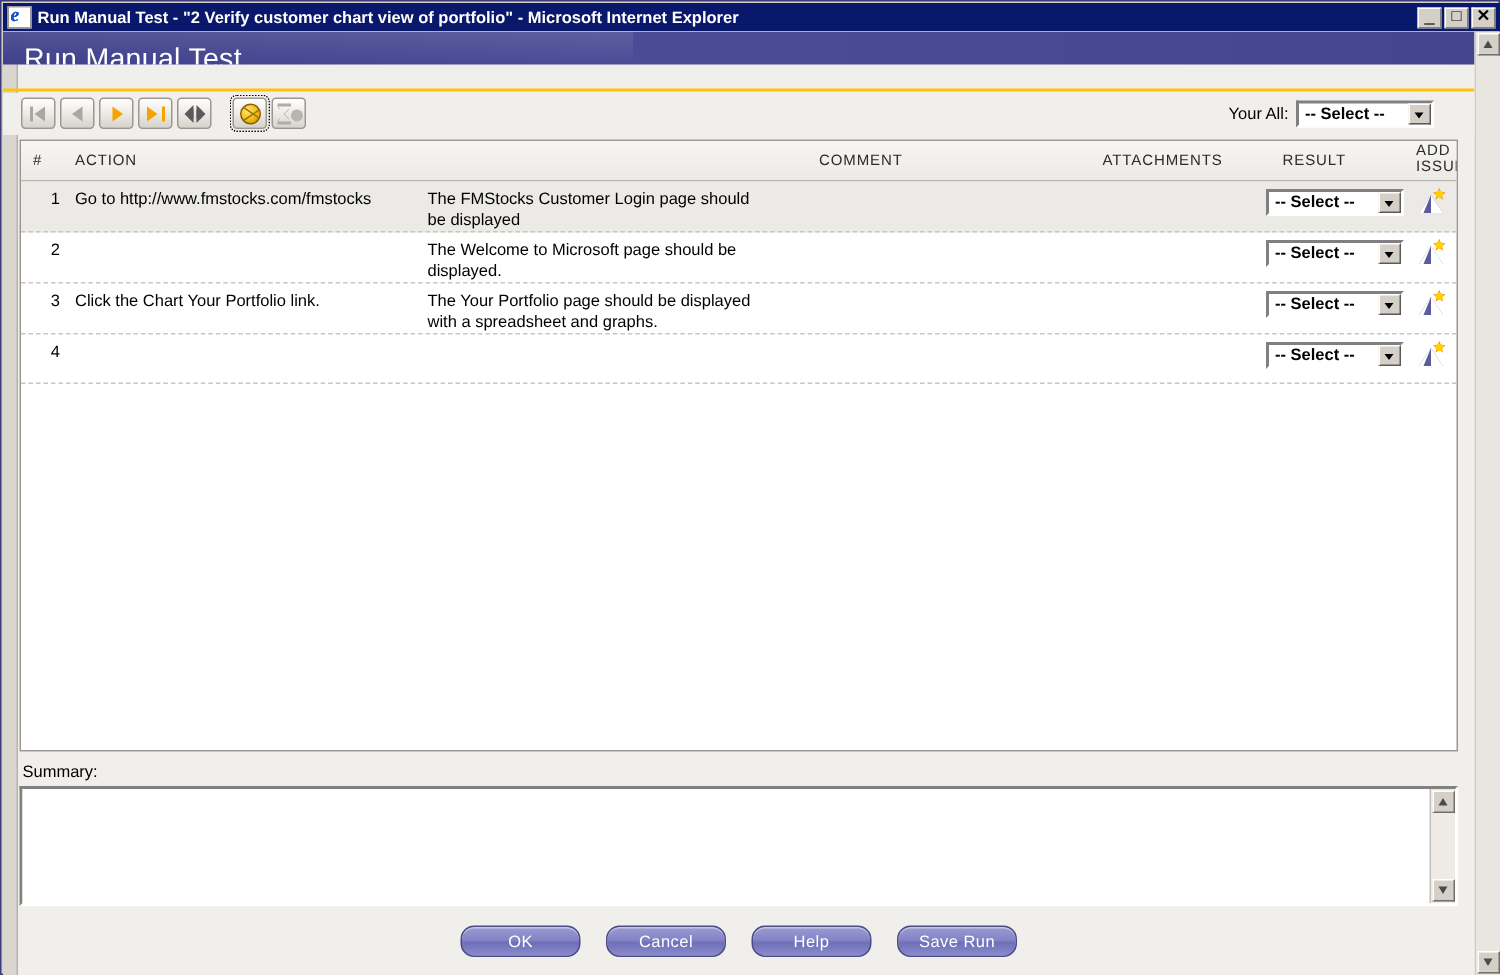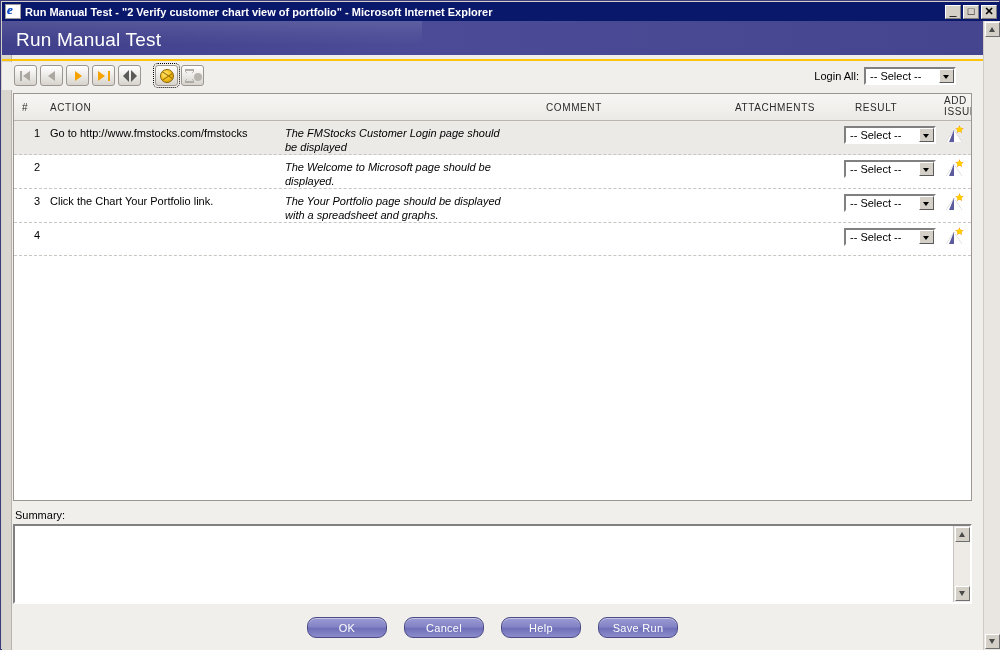--- a/index.html
+++ b/index.html
@@ -157,21 +157,21 @@
     background: #d9d6d0;
     border-right: 1px solid #b7b3ac;
     box-sizing: border-box;
   }
 
   
   #banner {
     position: absolute;
     left: 0px; top: 0px;
     width: 981px;
-    height: 34px;
+    height: 22px;
     background: linear-gradient(90deg,#3f3f8b 0%, #4b4b97 40%, #45458f 100%);
     overflow: hidden;
   }
   #banner-sheen {
     position: absolute;
     left: 0; top: 0; width: 420px; height: 38px;
     background: linear-gradient(180deg, rgba(255,255,255,0.10), rgba(255,255,255,0.00) 60%);
   }
   #banner-title {
     position: absolute;
@@ -303,20 +303,21 @@
     position: relative;
     width: 92px;
     height: 18px;
     background: #ffffff;
     border: 2px solid;
     border-color: #808080 #ffffff #ffffff #808080;
     box-sizing: border-box;
     cursor: default;
     display: flex;
     align-items: center;
+    font-weight: bold;
   }
   .wselect .val {
     flex: 1 1 auto;
     padding-left: 4px;
     font-size: 11px;
     color: #000;
     white-space: nowrap;
     overflow: hidden;
   }
   .wselect .arrowbox {
@@ -385,21 +386,21 @@
     top: 5px;
     font-size: 11px;
     color: #000;
     line-height: 14px;
   }
   .cell.num { text-align: right; }
 
   
   .c-num   { left: 8px;  width: 18px; }
   .c-act   { left: 36px; width: 228px; }
-  .c-exp   { left: 271px; width: 222px; font-style: italic; }
+  .c-exp   { left: 271px; width: 222px; }
   .c-com   { left: 502px; width: 215px; }
   .c-att   { left: 725px; width: 90px;  }
 
   .h-num   { left: 8px; }
   .h-act   { left: 36px; }
   .h-exp   { left: 271px; }
   .h-com   { left: 532px; }
   .h-att   { left: 721px; }
   .h-res   { left: 841px; }
   .h-add   { left: 930px; }
@@ -596,21 +597,21 @@
           <div class="tbtn">
             <span class="hourglass">
               <span class="hg-body"></span>
               <span class="hg-circle"></span>
             </span>
           </div>
 
         </div>
 
         <div id="makeall">
-          <span id="makeall-label">Login All:</span>
+          <span id="makeall-label">Your All:</span>
           <div class="wselect" style="width:92px">
             <span class="val">-- Select --</span>
             <span class="arrowbox"></span>
           </div>
         </div>
       </div>
 
       <div id="grid-panel">
 
         <div id="grid-head">

